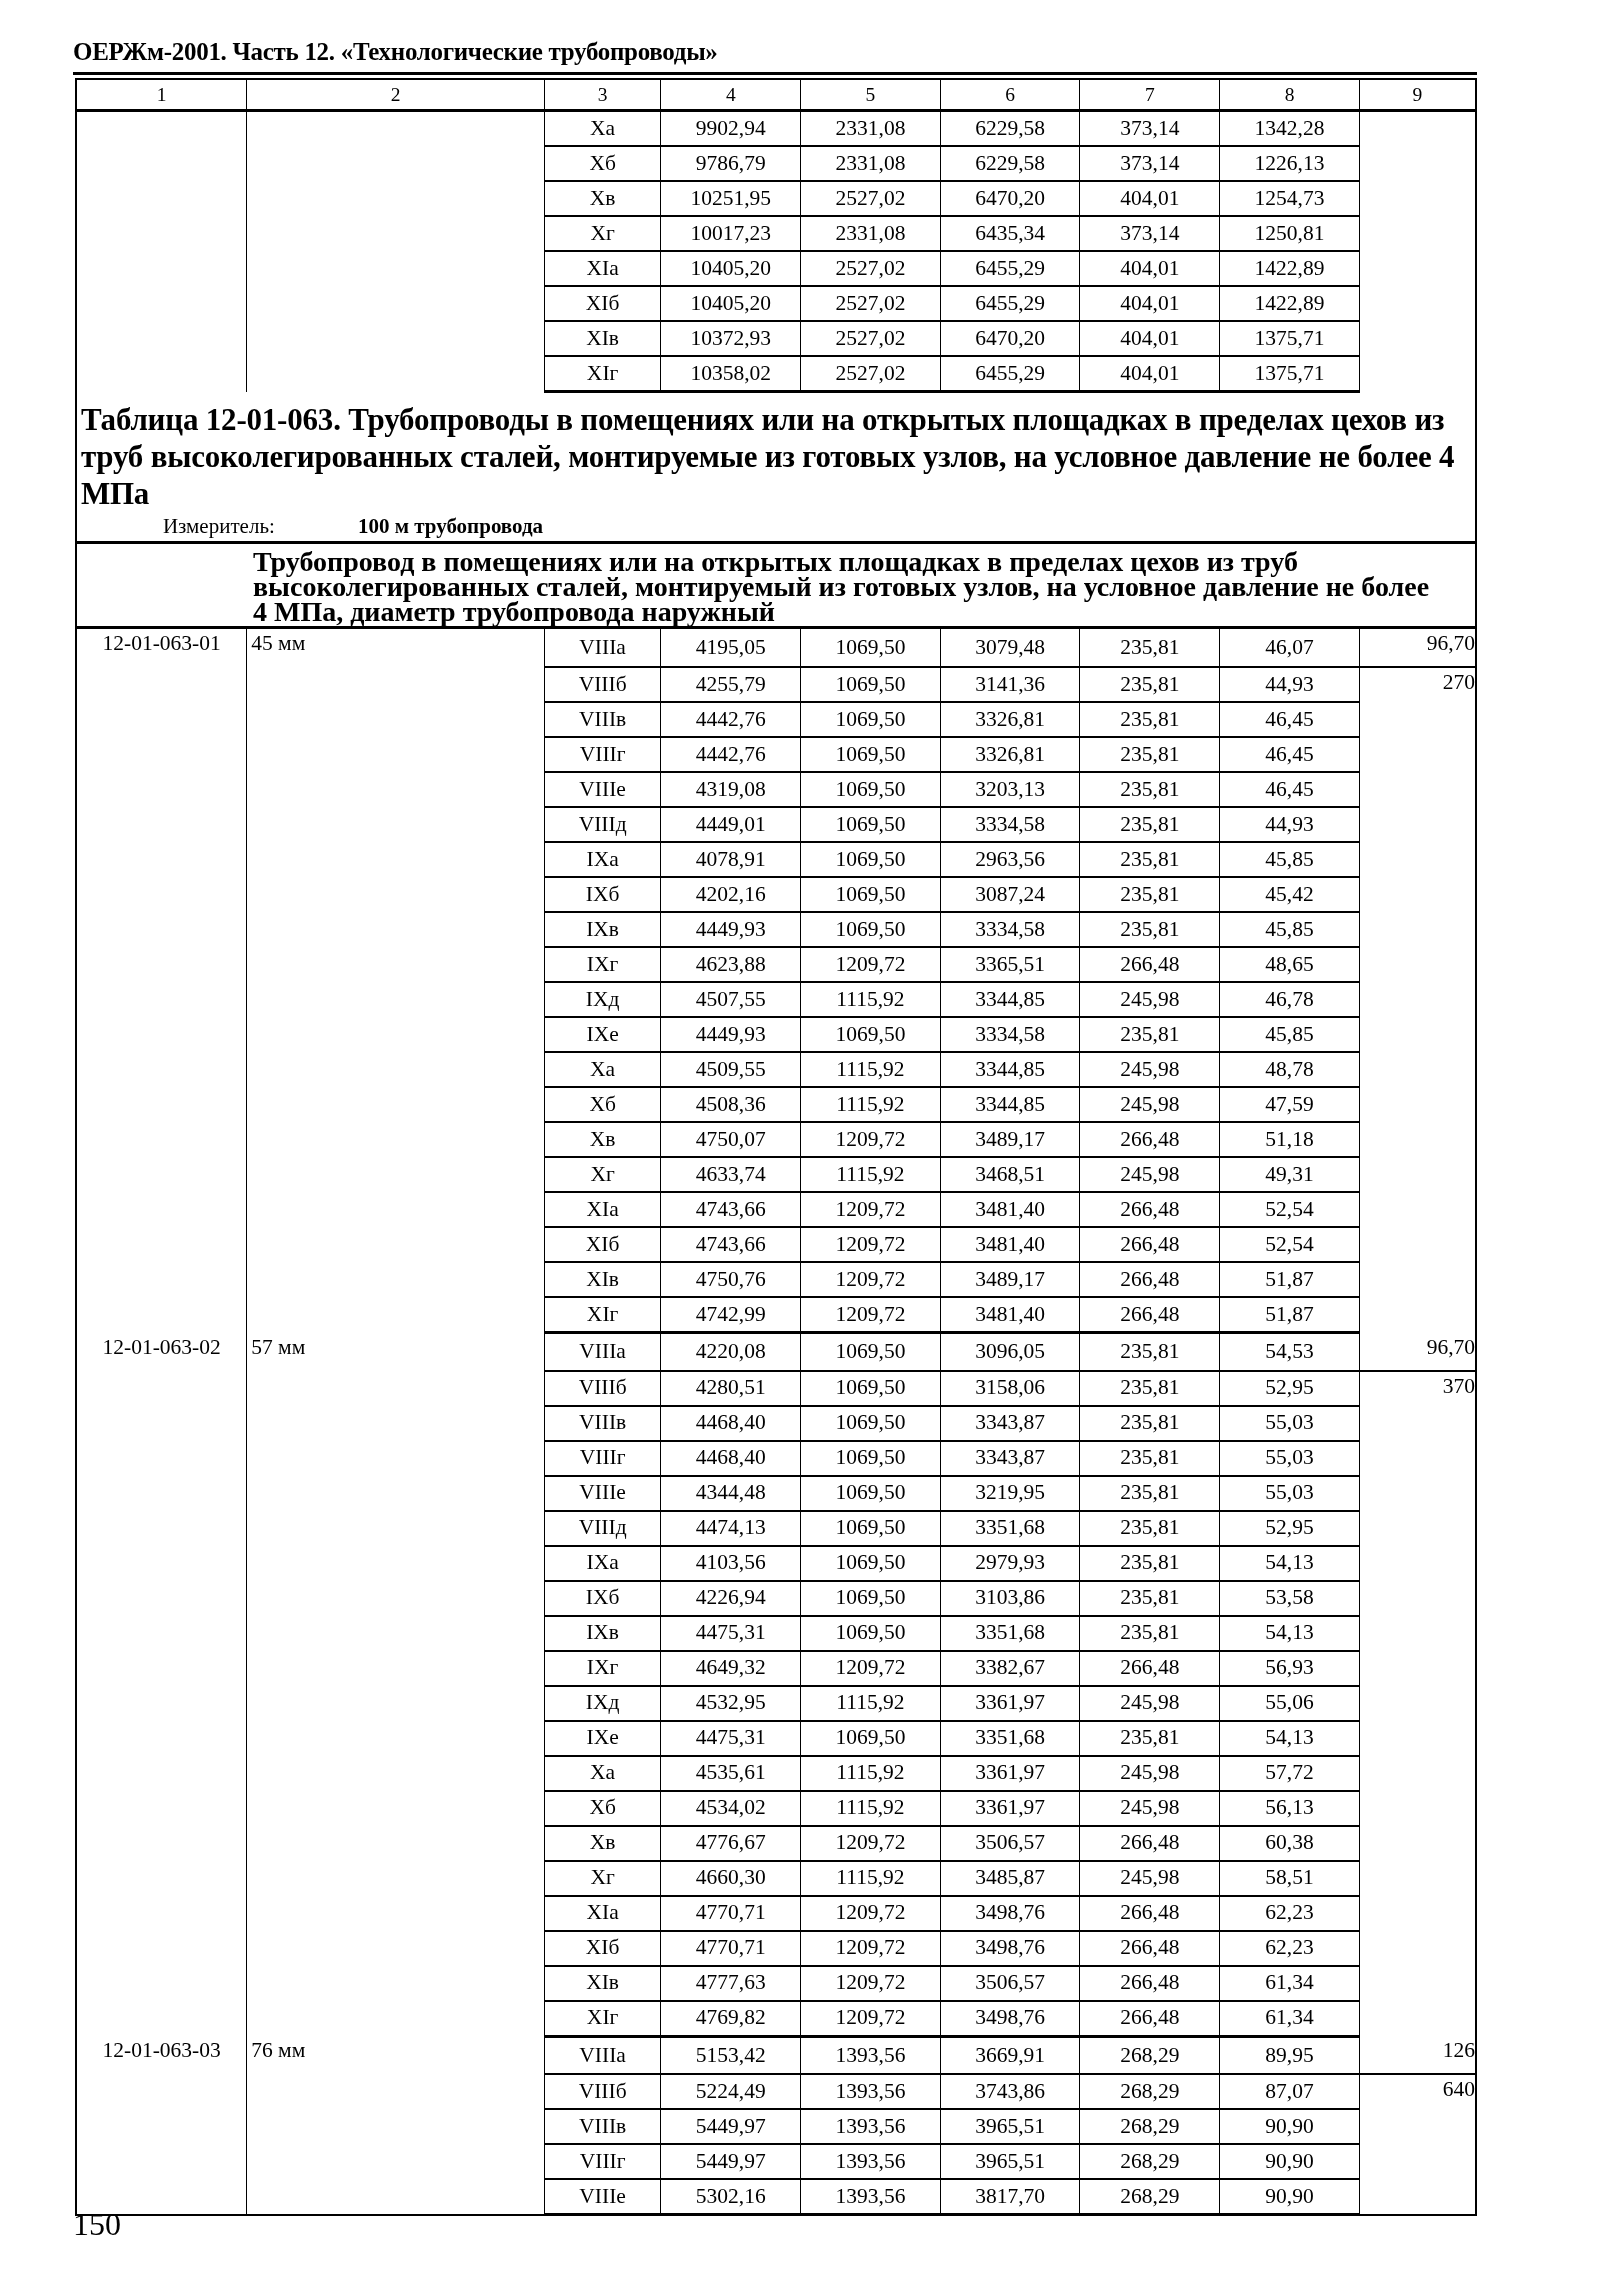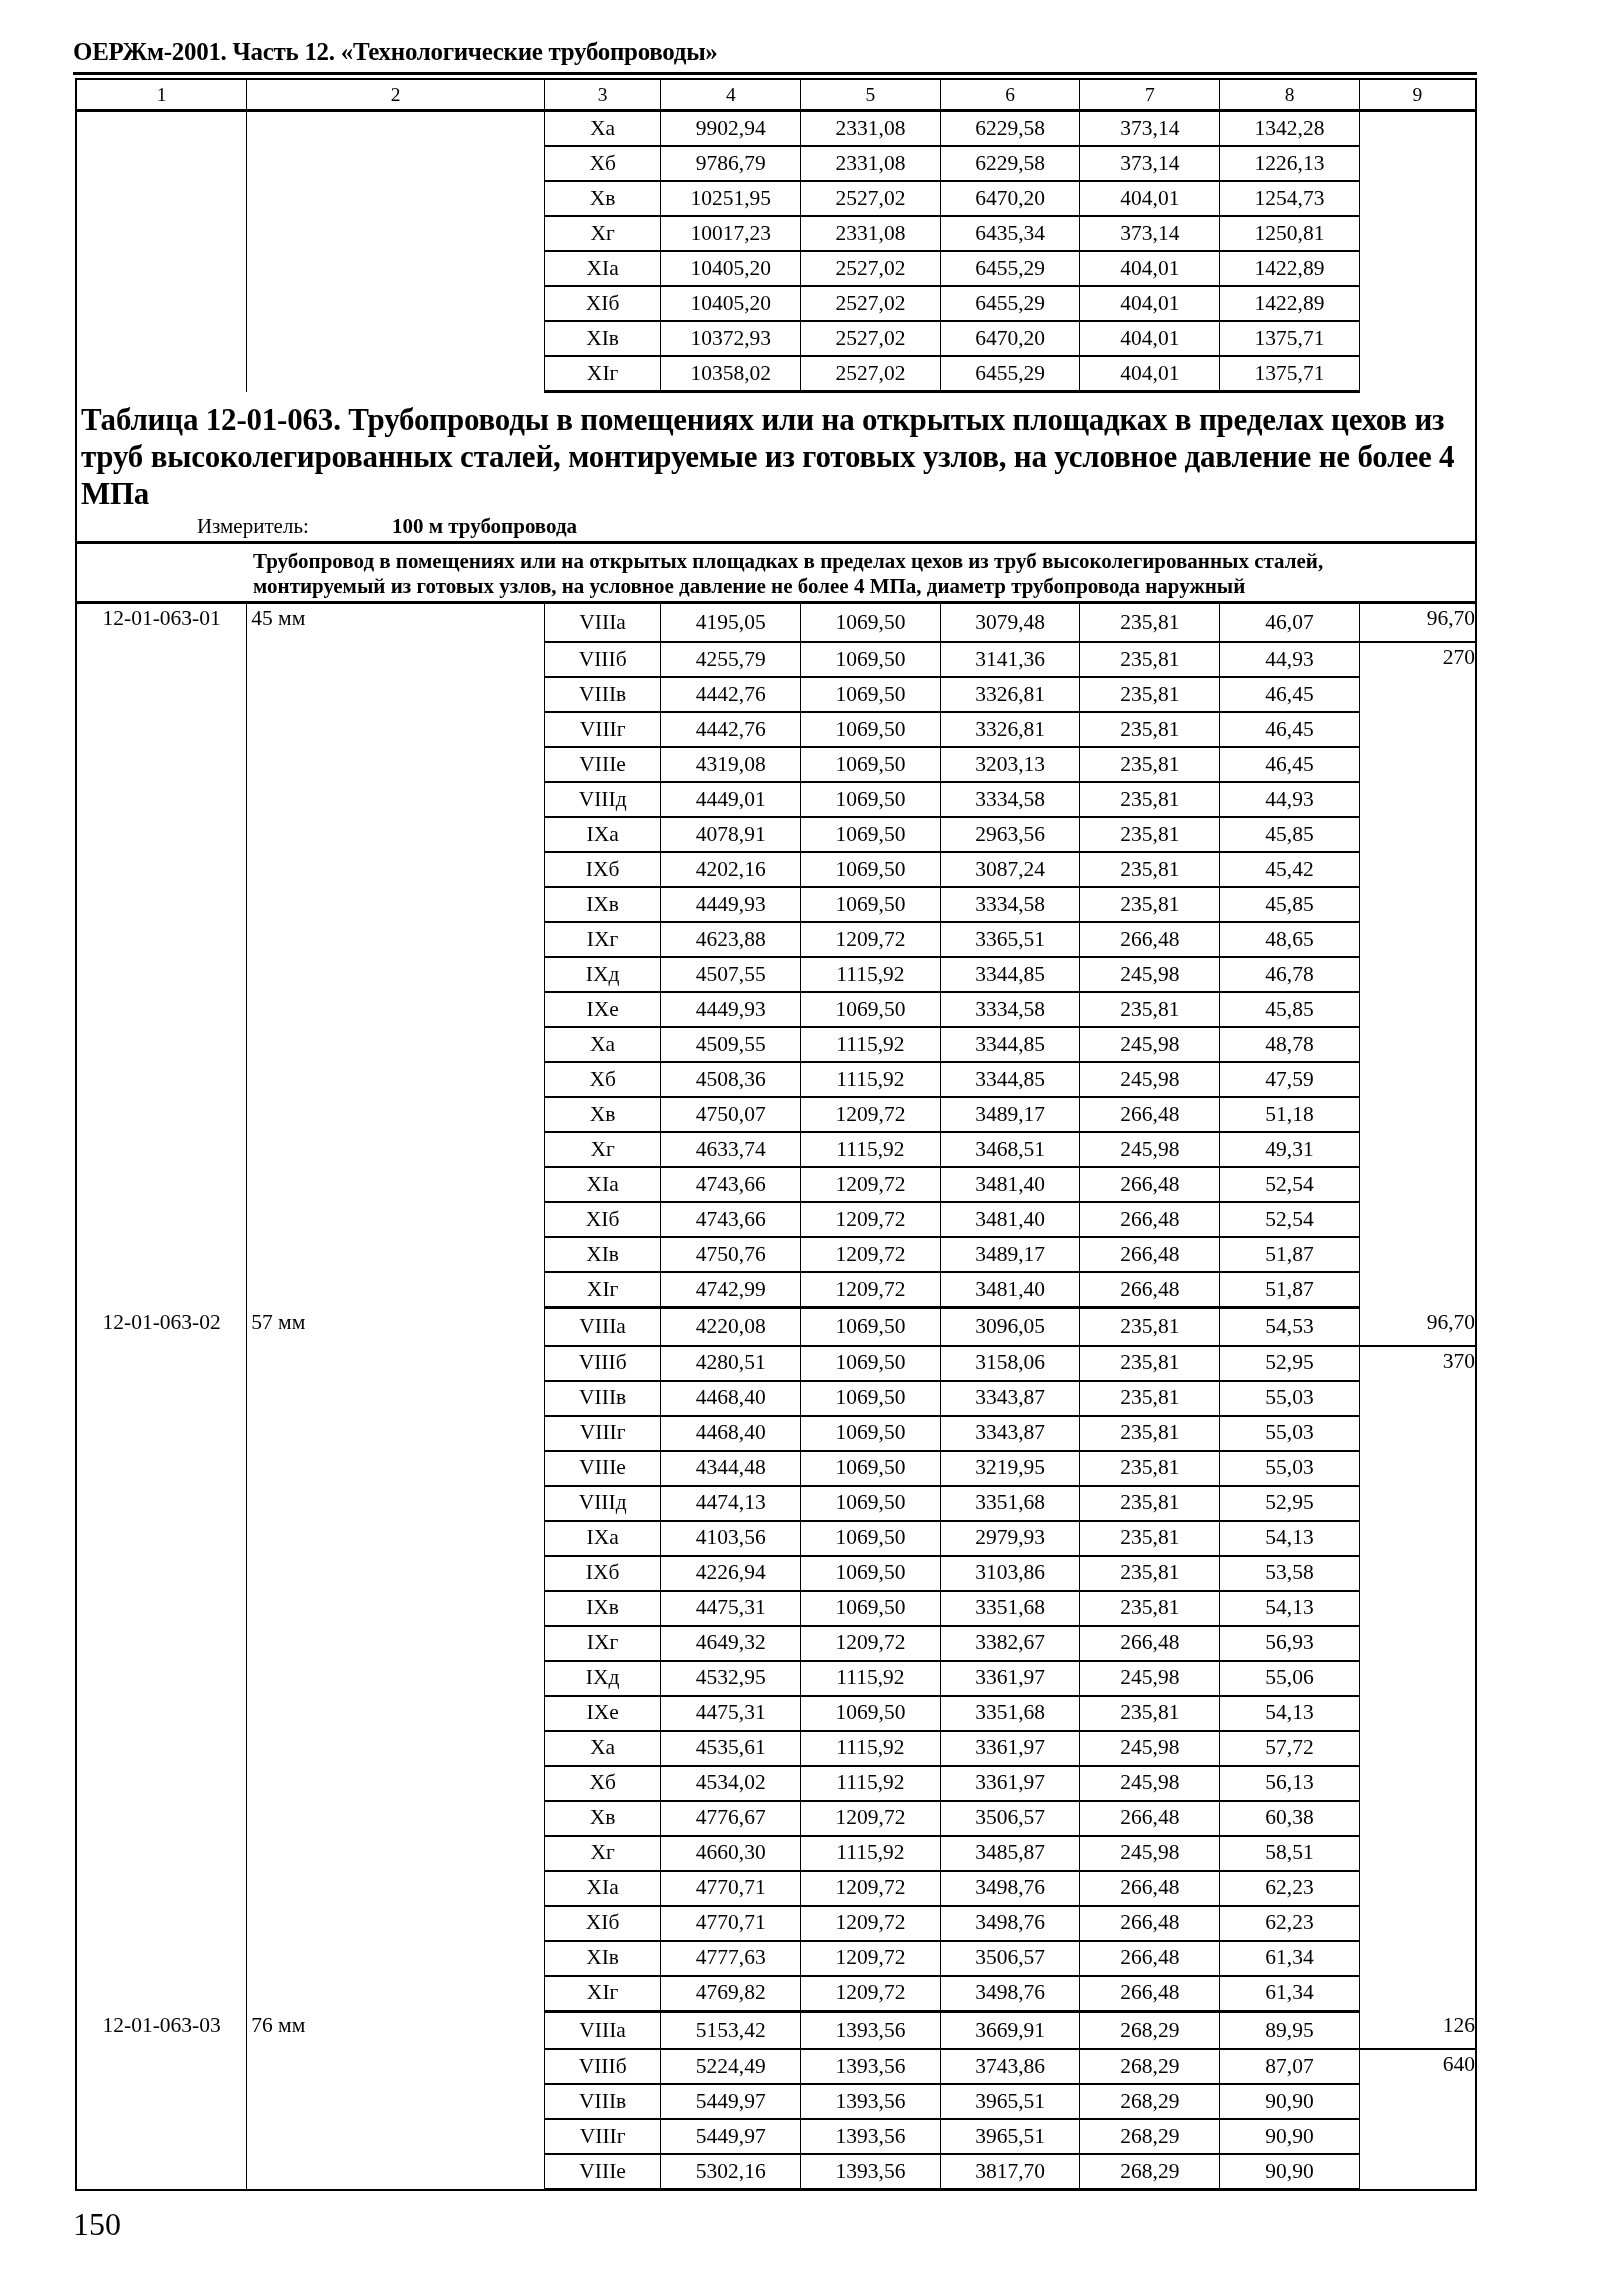--- a/index.html
+++ b/index.html
@@ -40,27 +40,27 @@
   tr.drow td.code { text-align: center; padding-top: 3.9px; }
   tr.drow td.diam { text-align: left; padding-left: 3.9px; padding-top: 3.9px; margin-top: 8px; }
   tr.drow td.c9 { padding-top: 3.9px; }
   tr.drow td.c9.first { border-bottom: 2.6px solid #000; }
   tr.drow.last td { border-bottom: 3.3px solid #000 !important; }
   tr.title-row td {
     text-align: left; vertical-align: top; white-space: normal;
     border-bottom: 3.3px solid #000; padding: 7.8px 5.2px 3.9px 3.9px;
   }
   .tbl-title { font-weight: bold; font-size: 31px; line-height: 37px; letter-spacing: -0.2px; }
-  .measure { margin-top: 3.9px; margin-left: 116px; font-size: 21px; }
+  .measure { margin-top: 3.9px; margin-left: 82px; font-size: 21px; }
   .measure .lbl { display: inline-block; width: 195px; }
   .measure .val { font-weight: bold; }
   tr.desc-row td {
     text-align: left; vertical-align: top; white-space: normal;
     border-bottom: 3.3px solid #000; padding: 5.2px 39px 2.6px 176px;
-    font-weight: bold; font-size: 21px; line-height: 25px;
+    font-weight: bold; font-size: 28px; line-height: 25px;
   }
   .page-num { position: absolute; left: 73px; top: 2206px; font-size: 32px; }
 </style>
 </head>
 <body>
 
 <div class="running-head">ОЕРЖм-2001. Часть 12. «Технологические трубопроводы»</div>
 <div class="head-rule"></div>
 
 <table class="main">

